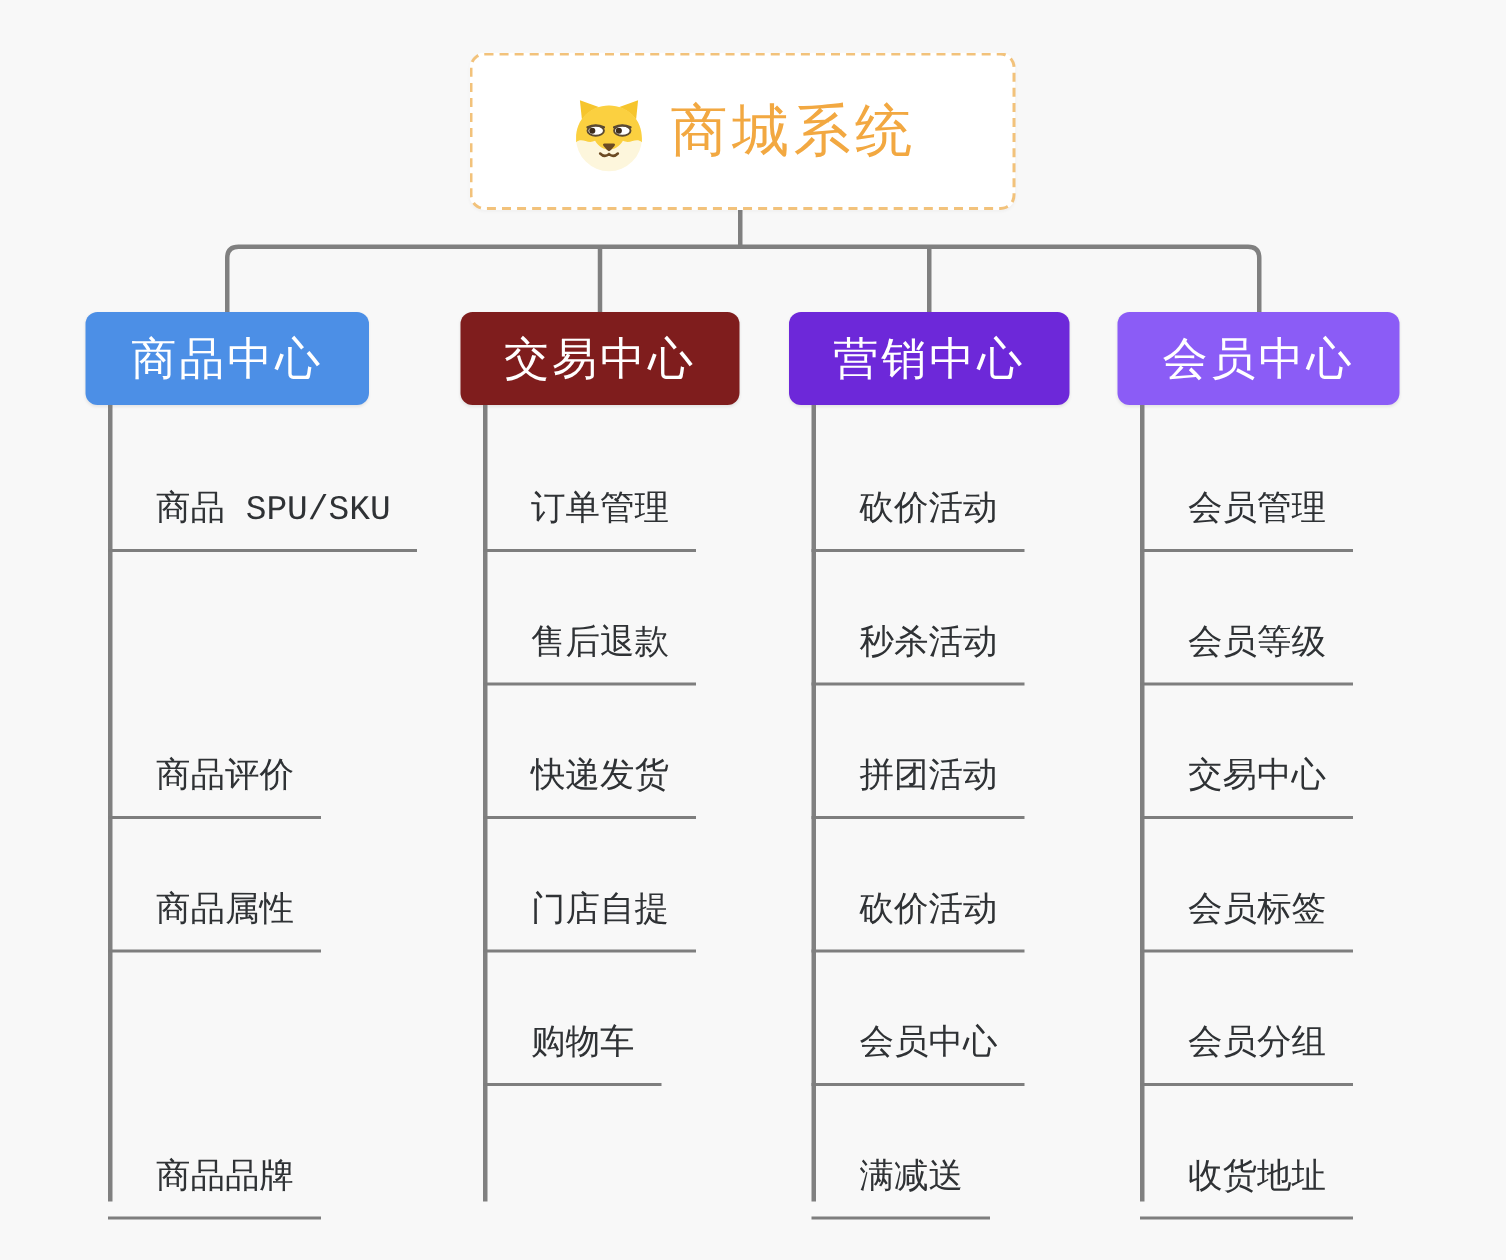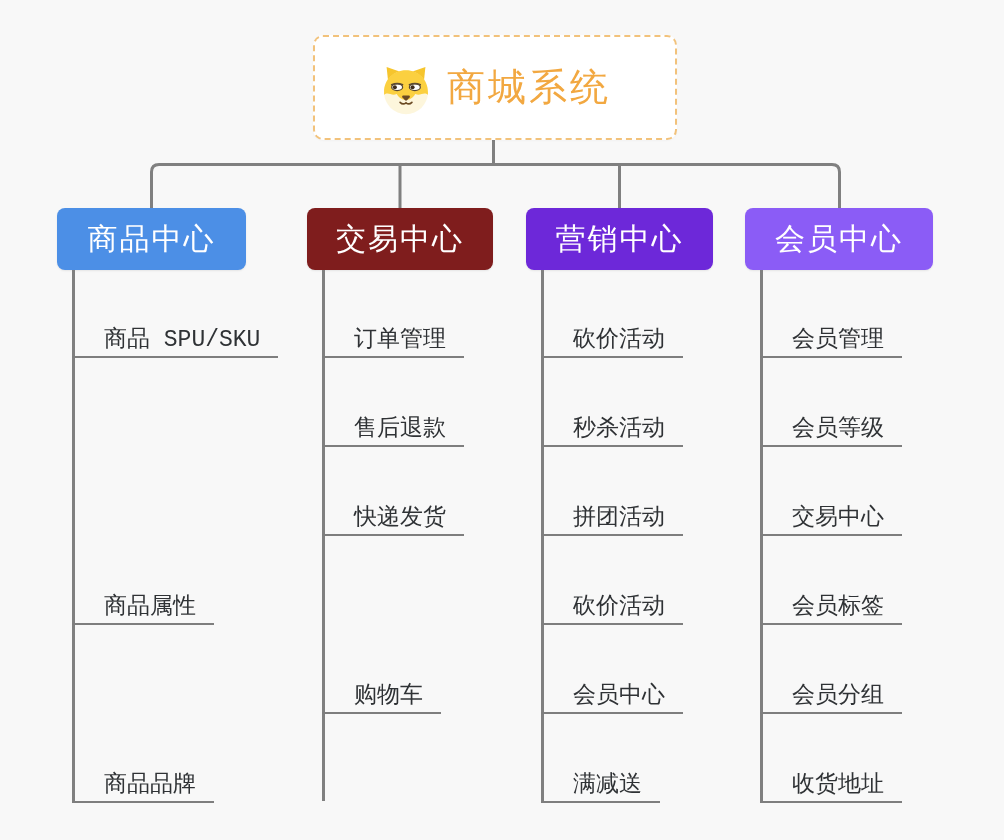--- a/index.html
+++ b/index.html
@@ -30,21 +30,21 @@
     display:flex;align-items:center;justify-content:center;white-space:nowrap;
     box-shadow:0 1px 2px rgba(0,0,0,0.08);
   }
   .c0{background:#4C8FE6}
   .c1{background:#7f1d1d}
   .c2{background:#6d28d9}
   .c3{background:#8b5cf6}
   .spine{position:absolute;left:15px;top:62px;width:3px;height:531px;background:#808080;}
   .item{
     position:absolute;left:15px;height:42px;width:max-content;box-sizing:content-box;
-    display:flex;align-items:flex-end;padding:0 18px 2px 32px;
+    display:flex;align-items:flex-end;padding:0 18px 12px 32px;
     border-bottom:2px solid #7E7E7E;
     font-size:23px;color:#2F3235;white-space:nowrap;
   }
   .i0{top:104px}.i1{top:193px}.i2{top:282px}.i3{top:371px}.i4{top:460px}.i5{top:549px}
 </style>
 </head>
 <body>
 
 <div class="canvas">
 
@@ -72,30 +72,32 @@
       <path d="M28.5 41 L35.5 41 Q37.5 41 36.3 43 L33.5 46.3 Q32 48 30.5 46.3 L27.7 43 Q26.5 41 28.5 41 Z" fill="#6B4A23"></path>
       <path d="M25 49 Q28.5 52.5 32 49.5 Q35.5 52.5 39 49" stroke="#6B4A23" stroke-width="2" fill="none" stroke-linecap="round"></path>
     </svg>
     <span class="root-title">商城系统</span>
   </div>
 
   <div class="branch b0">
     <div class="bhead c0">商品中心</div>
     <div class="spine"></div>
     <div class="item i0">商品 SPU/SKU</div>
+    <div class="item i2">商品评价</div>
     <div class="item i3">商品属性</div>
     <div class="item i5">商品品牌</div>
   </div>
 
   <div class="branch b1">
     <div class="bhead c1">交易中心</div>
     <div class="spine"></div>
     <div class="item i1">售后退款</div>
     <div class="item i0">订单管理</div>
     <div class="item i2">快递发货</div>
+    <div class="item i3">门店自提</div>
     <div class="item i4">购物车</div>
   </div>
 
   <div class="branch b2">
     <div class="bhead c2">营销中心</div>
     <div class="spine"></div>
     <div class="item i0">砍价活动</div>
     <div class="item i1">秒杀活动</div>
     <div class="item i2">拼团活动</div>
     <div class="item i3">砍价活动</div>

